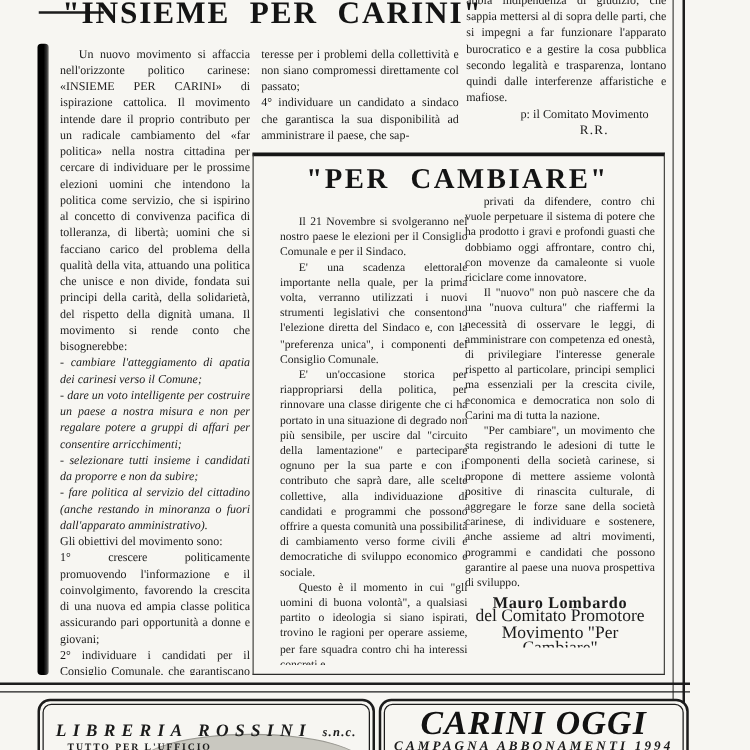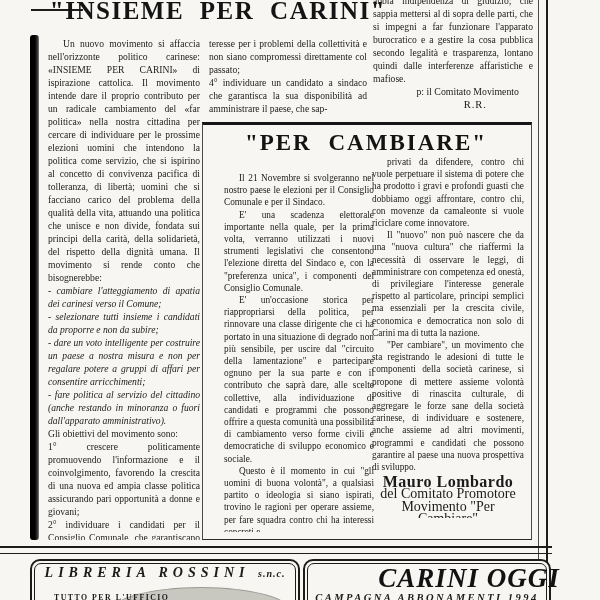--- a/index.html
+++ b/index.html
@@ -36,21 +36,21 @@
     border:1px solid #4a4a46;
     border-top:3px solid #161616;
     border-bottom:1px solid #2c2c2a;
     background:transparent;
   }
   
   .sig1{font-size:9.8px;text-align:right;}
   .sig1 .who{padding-right:14px;}
   .sig1 .rr{font-weight:normal;padding-right:46px;font-size:10.5px;letter-spacing:1px;}
   .sig2{text-align:center;}
-  .sig2 .name{font-weight:bold;font-size:16px;letter-spacing:.5px;}
+  .sig2 .name{font-weight:bold;font-size:13px;letter-spacing:.5px;}
   .sig2 .small{font-size:14px;}
   
   .adbox{
     border:2px solid #1c1c1c;border-radius:10px;background:#f7f6f2;
   }
   .adbox .inner{
     position:absolute;left:2px;top:2px;right:2px;bottom:-2px;
     border:1px solid #1c1c1c;border-radius:7px;
   }
   .libreria{
@@ -76,22 +76,22 @@
 
   <div class="abs gutter" style="left:30px;top:35px;width:9px;height:505px;"></div>
 
   <div class="abs rule" style="left:31px;top:9px;width:52px;height:2px;"></div>
 
   <div class="abs headline1" style="left:48px;top:-3px;width:340px;">"INSIEME PER CARINI"</div>
 
   <div class="abs col a1" style="left:48px;top:37px;width:152px;height:503px;overflow:hidden;">
     <p class="ind">Un nuovo movimento si affaccia nell'orizzonte politico carinese: «INSIEME PER CARINI» di ispirazione cattolica. Il movimento intende dare il proprio contributo per un radicale cambiamento del «far politica» nella nostra cittadina per cercare di individuare per le prossime elezioni uomini che intendono la politica come servizio, che si ispirino al concetto di convivenza pacifica di tolleranza, di libertà; uomini che si facciano carico del problema della qualità della vita, attuando una politica che unisce e non divide, fondata sui principi della carità, della solidarietà, del rispetto della dignità umana. Il movimento si rende conto che bisognerebbe:</p>
     <p class="bullet">- cambiare l'atteggiamento di apatia dei carinesi verso il Comune;</p>
+    <p class="bullet">- dare un voto intelligente per costruire un paese a nostra misura e non per regalare potere a gruppi di affari per consentire arricchimenti;</p>
     <p class="bullet">- selezionare tutti insieme i candidati da proporre e non da subire;</p>
-    <p class="bullet">- dare un voto intelligente per costruire un paese a nostra misura e non per regalare potere a gruppi di affari per consentire arricchimenti;</p>
     <p class="bullet">- fare politica al servizio del cittadino (anche restando in minoranza o fuori dall'apparato amministrativo).</p>
     <p>Gli obiettivi del movimento sono:</p>
     <p>1° crescere politicamente promuovendo l'informazione e il coinvolgimento, favorendo la crescita di una nuova ed ampia classe politica assicurando pari opportunità a donne e giovani;</p>
     <p>2° individuare i candidati per il Consiglio Comunale, che garantiscano la propria disponibilità ad andare alle sedute, dimostrino in-</p>
   </div>
 
   <div class="abs col a1" style="left:209px;top:37px;width:158px;height:84px;overflow:hidden;">
     <p>teresse per i problemi della collettività e non siano compromessi direttamente col passato;</p>
     <p>4° individuare un candidato a sindaco che garantisca la sua disponibilità ad amministrare il paese, che sap-</p>
   </div>
@@ -128,26 +128,26 @@
 
   <div class="abs" style="left:538px;top:0;width:1px;height:600px;background:#4a4a46;"></div>
   <div class="abs" style="left:546px;top:0;width:2px;height:600px;background:#1d1d1d;"></div>
 
   <div class="abs rule" style="left:0;top:546px;width:552px;height:2px;"></div>
   <div class="abs rule" style="left:0;top:553px;width:552px;height:1px;"></div>
 
   <div class="abs adbox" style="left:30px;top:559px;width:266px;height:55px;">
     <div class="inner"></div>
     <div class="abs ellipse" style="left:78px;top:26px;width:180px;height:48px;"></div>
-    <div class="abs libreria" style="left:0;top:4px;width:266px;">
+    <div class="abs libreria" style="left:0;top:17px;width:266px;">
       <span>LIBRERIA ROSSINI</span>
       <span class="snc">s.n.c.</span>
     </div>
     <div class="abs tagline" style="left:22px;top:32px;">TUTTO PER L'UFFICIO</div>
   </div>
 
   <div class="abs adbox" style="left:303px;top:559px;width:244px;height:55px;">
     <div class="inner"></div>
-    <div class="abs masthead" style="left:0;top:2px;width:244px;padding-left:42px;">CARINI OGGI</div>
+    <div class="abs masthead" style="left:0;top:2px;width:244px;">CARINI OGGI</div>
     <div class="abs campaign" style="left:0;top:31px;width:244px;">CAMPAGNA ABBONAMENTI 1994</div>
   </div>
 
 </div>
 
 </body></html>

